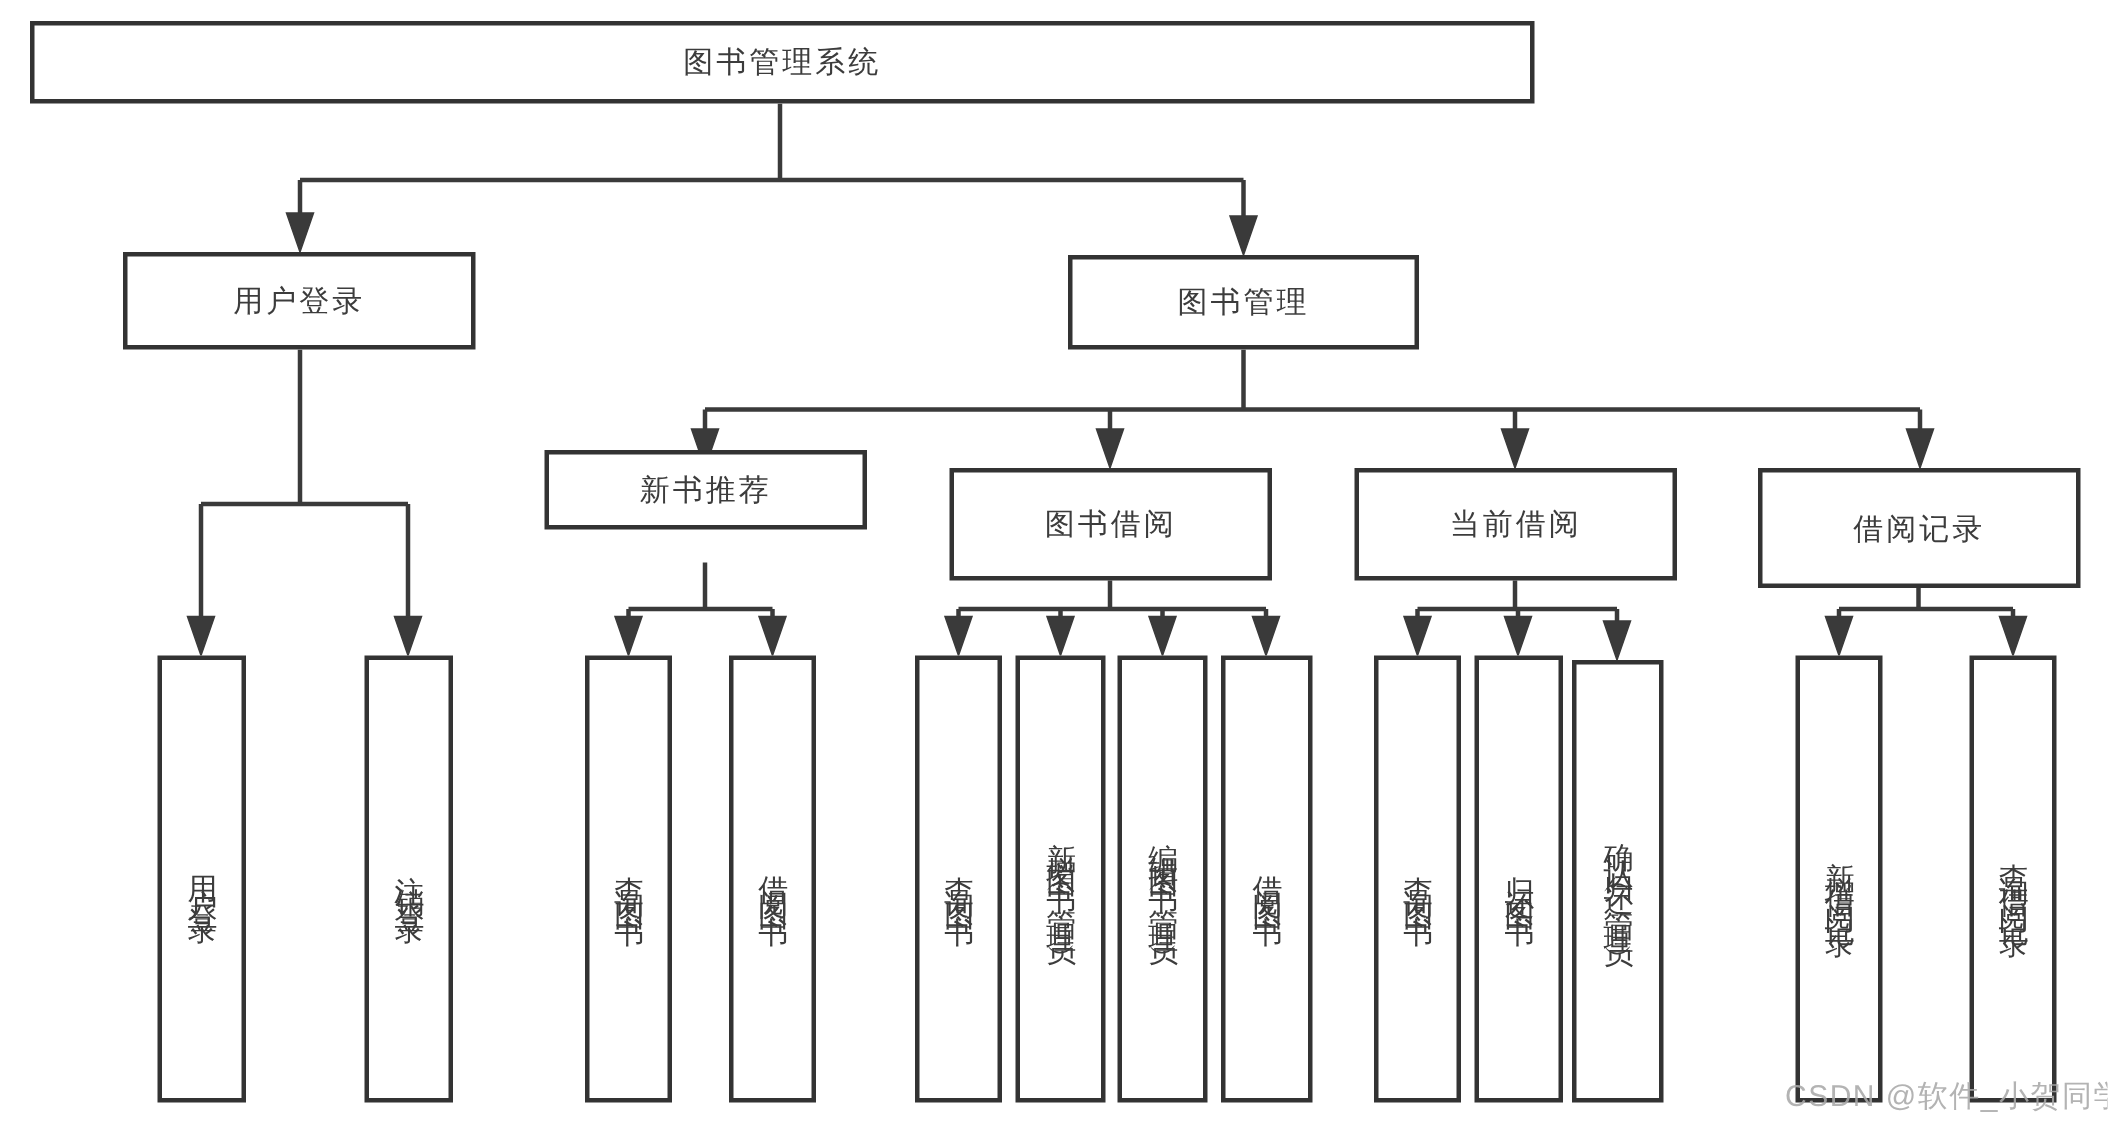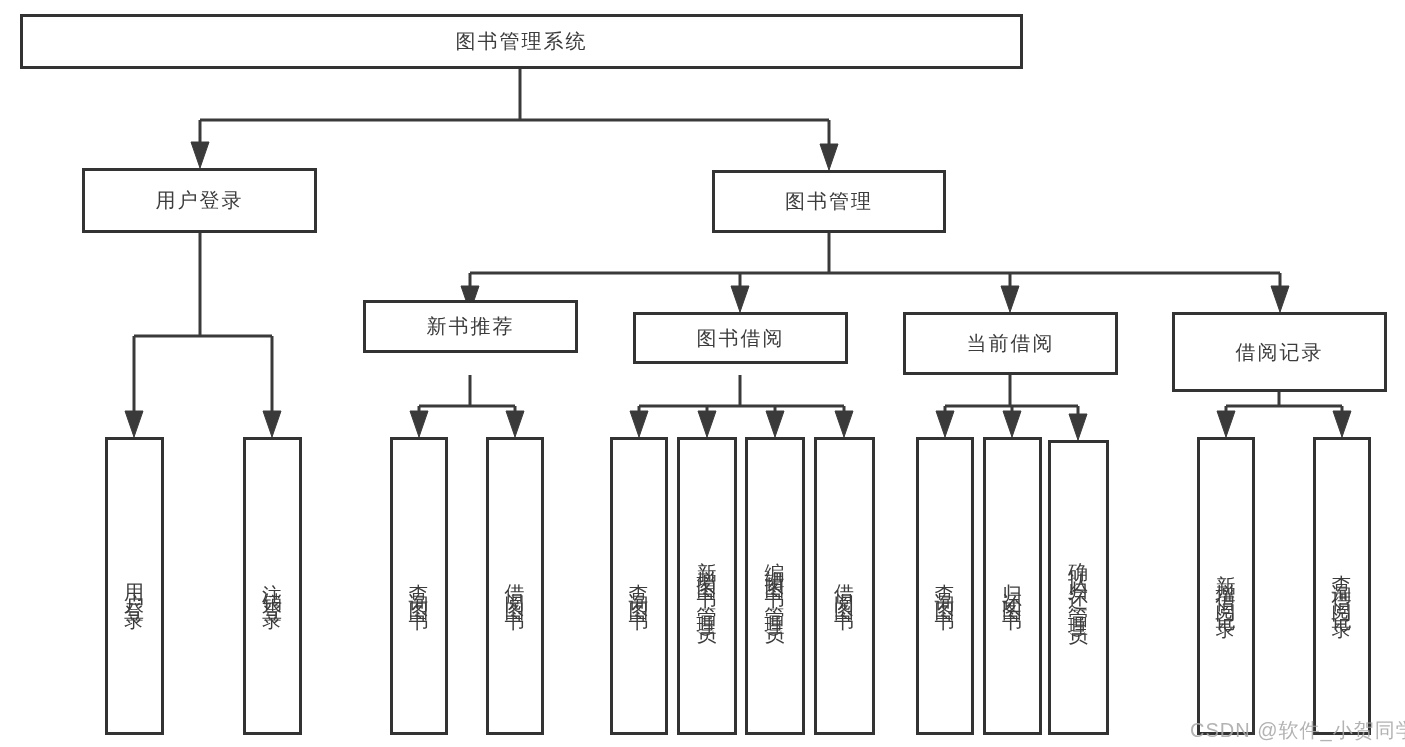--- a/index.html
+++ b/index.html
@@ -119,22 +119,22 @@
       <line x1="1226" y1="406" x2="1226" y2="419"></line>
       <polygon points="1217,411 1235,411 1226,437"></polygon>
       <line x1="1342" y1="406" x2="1342" y2="419"></line>
       <polygon points="1333,411 1351,411 1342,437"></polygon>
     </svg>
   <div id="nodes">
       <div class="node" style="left: 20px; top: 14px; width: 1003px; height: 55px;">图书管理系统</div>
       <div class="node" style="left: 82px; top: 168px; width: 235px; height: 65px;">用户登录</div>
       <div class="node" style="left: 712px; top: 170px; width: 234px; height: 63px;">图书管理</div>
       <div class="node" style="left: 363px; top: 300px; width: 215px; height: 53px;">新书推荐</div>
-      <div class="node" style="left: 633px; top: 312px; width: 215px; height: 52px;">图书借阅</div>
-      <div class="node" style="left: 903px; top: 312px; width: 215px; height: 63px;">当前借阅</div>
+      <div class="node" style="left: 633px; top: 312px; width: 215px; height: 75px;">图书借阅</div>
+      <div class="node" style="left: 903px; top: 312px; width: 215px; height: 75px;">当前借阅</div>
       <div class="node" style="left: 1172px; top: 312px; width: 215px; height: 80px;">借阅记录</div>
       <div class="node vertical" style="left: 105px; top: 437px; width: 59px; height: 298px;">用户登录</div>
       <div class="node vertical" style="left: 243px; top: 437px; width: 59px; height: 298px;">注销登录</div>
       <div class="node vertical" style="left: 390px; top: 437px; width: 58px; height: 298px;">查询图书</div>
       <div class="node vertical" style="left: 486px; top: 437px; width: 58px; height: 298px;">借阅图书</div>
       <div class="node vertical" style="left: 610px; top: 437px; width: 58px; height: 298px;">查询图书</div>
       <div class="node vertical" style="left: 677px; top: 437px; width: 60px; height: 298px;">新增图书（管理员）</div>
       <div class="node vertical" style="left: 745px; top: 437px; width: 60px; height: 298px;">编辑图书（管理员）</div>
       <div class="node vertical" style="left: 814px; top: 437px; width: 61px; height: 298px;">借阅图书</div>
       <div class="node vertical" style="left: 916px; top: 437px; width: 58px; height: 298px;">查询图书</div>

